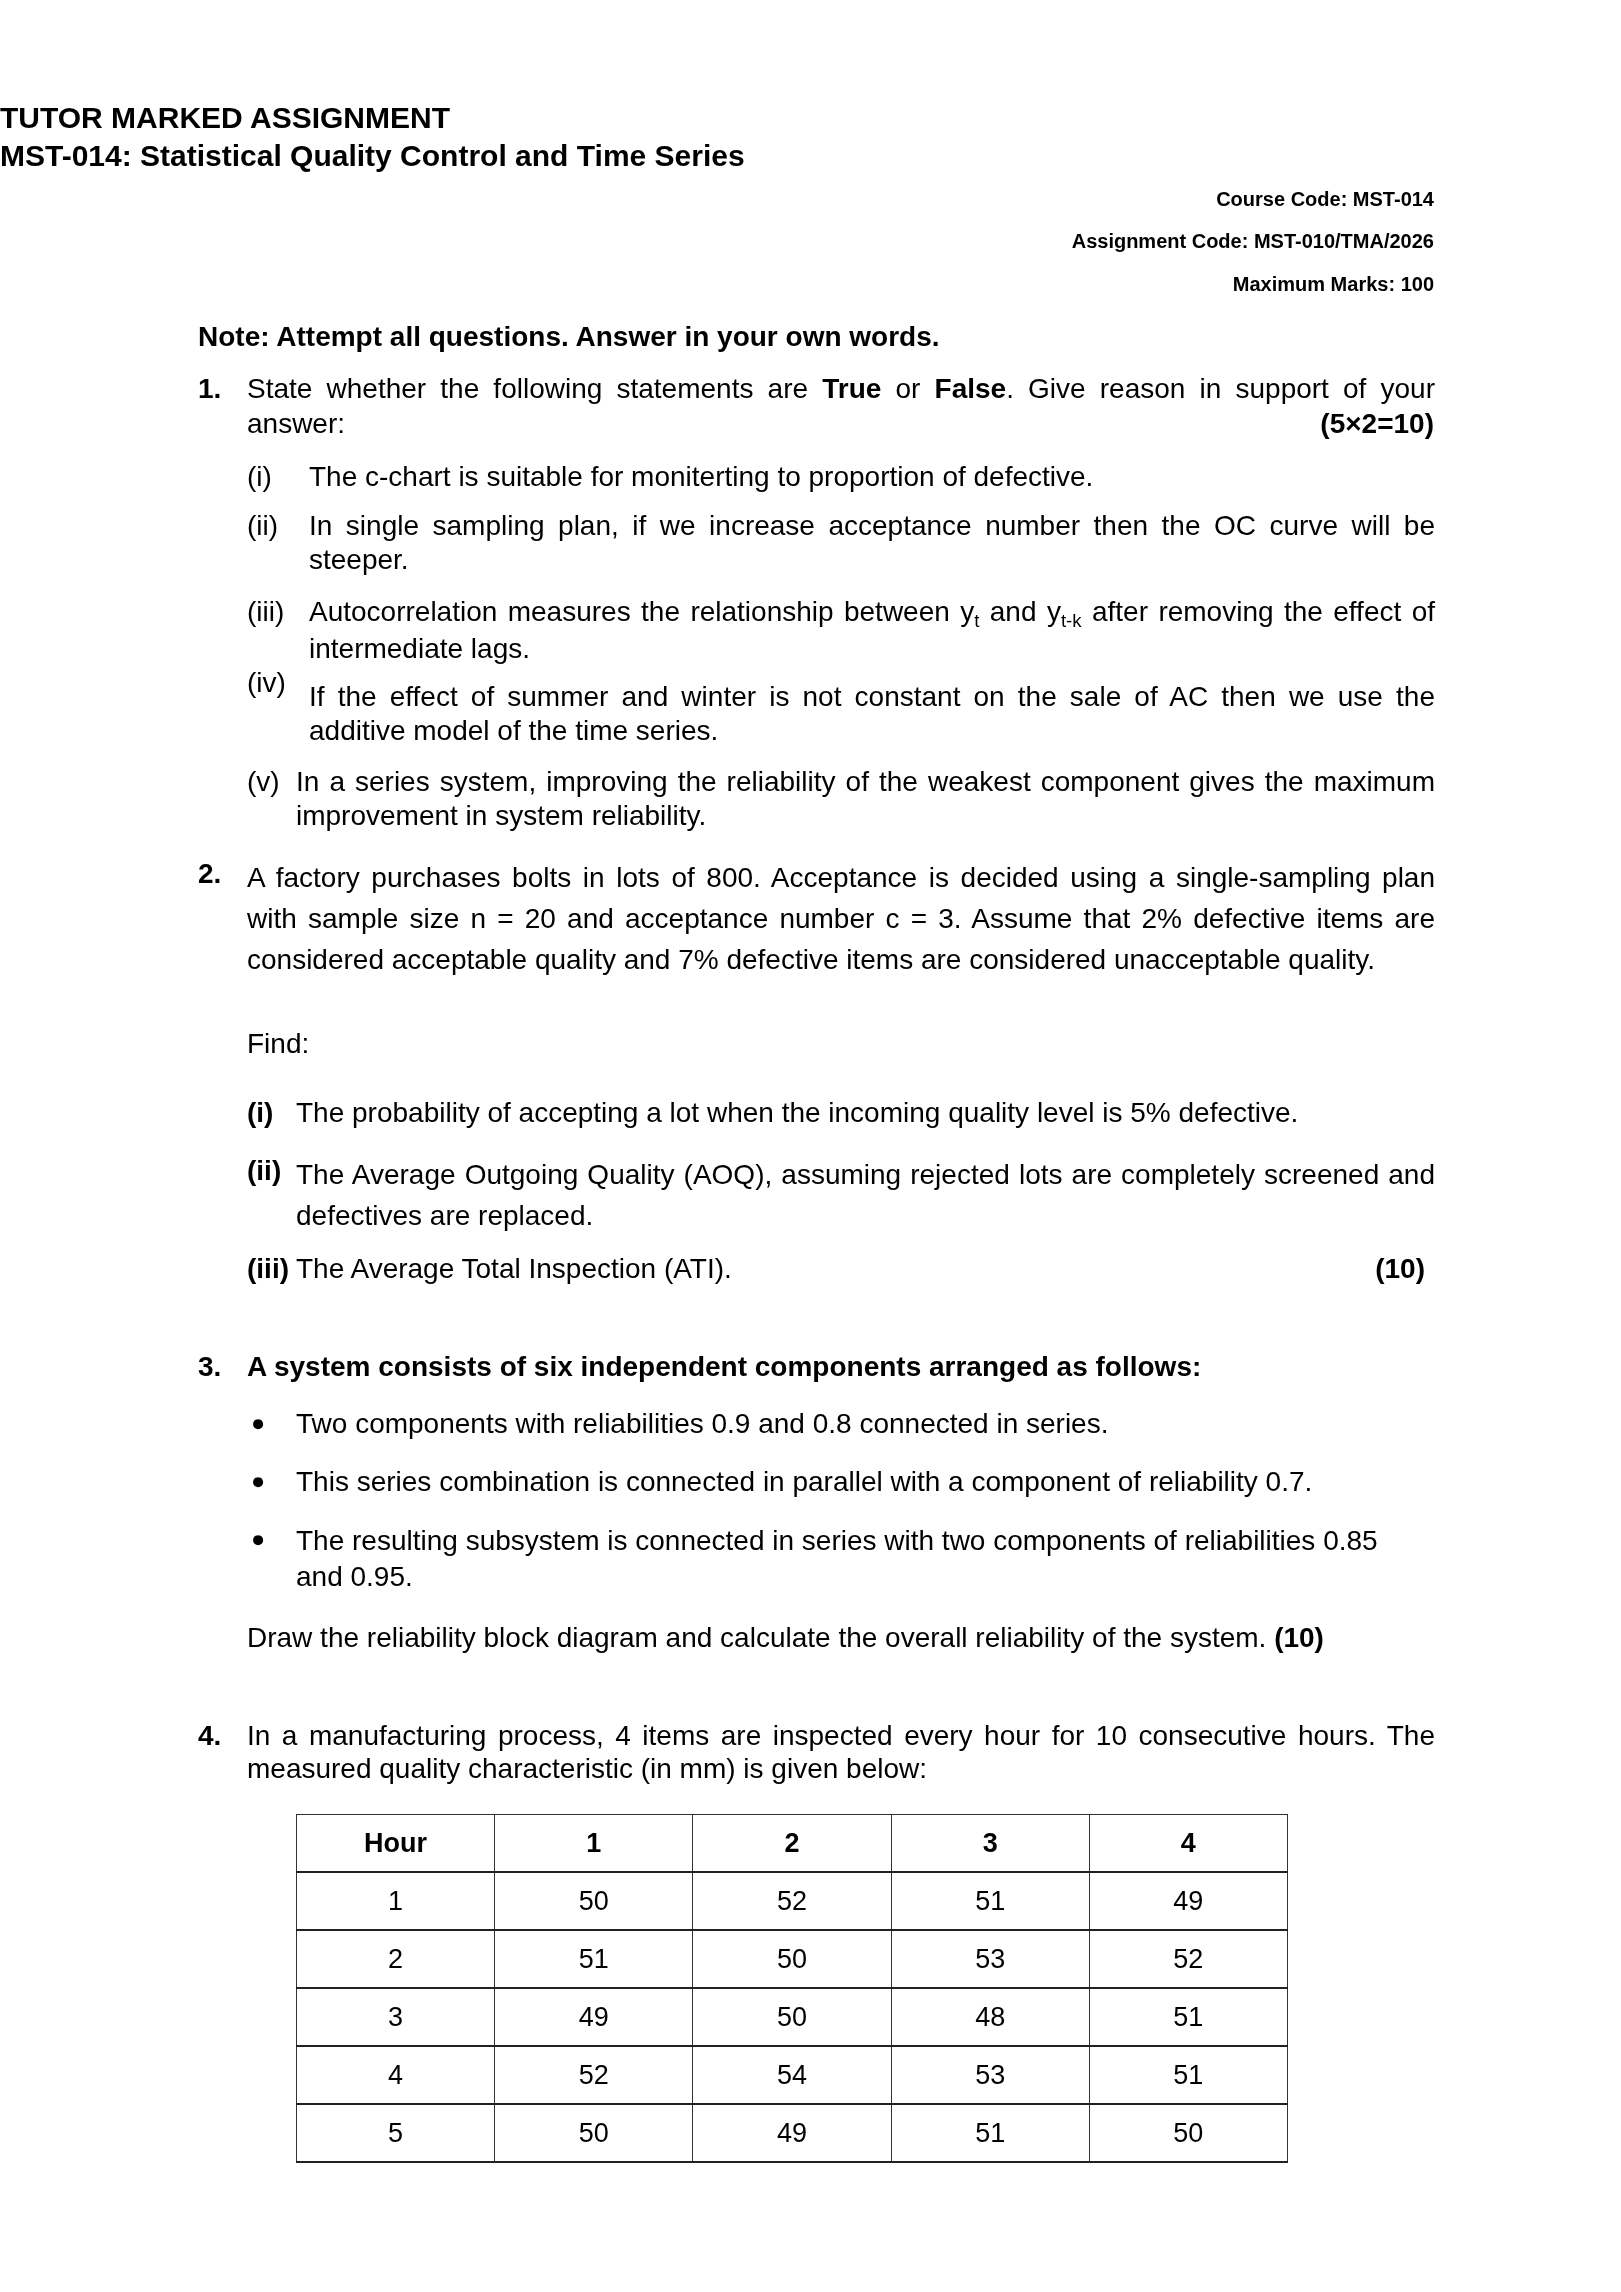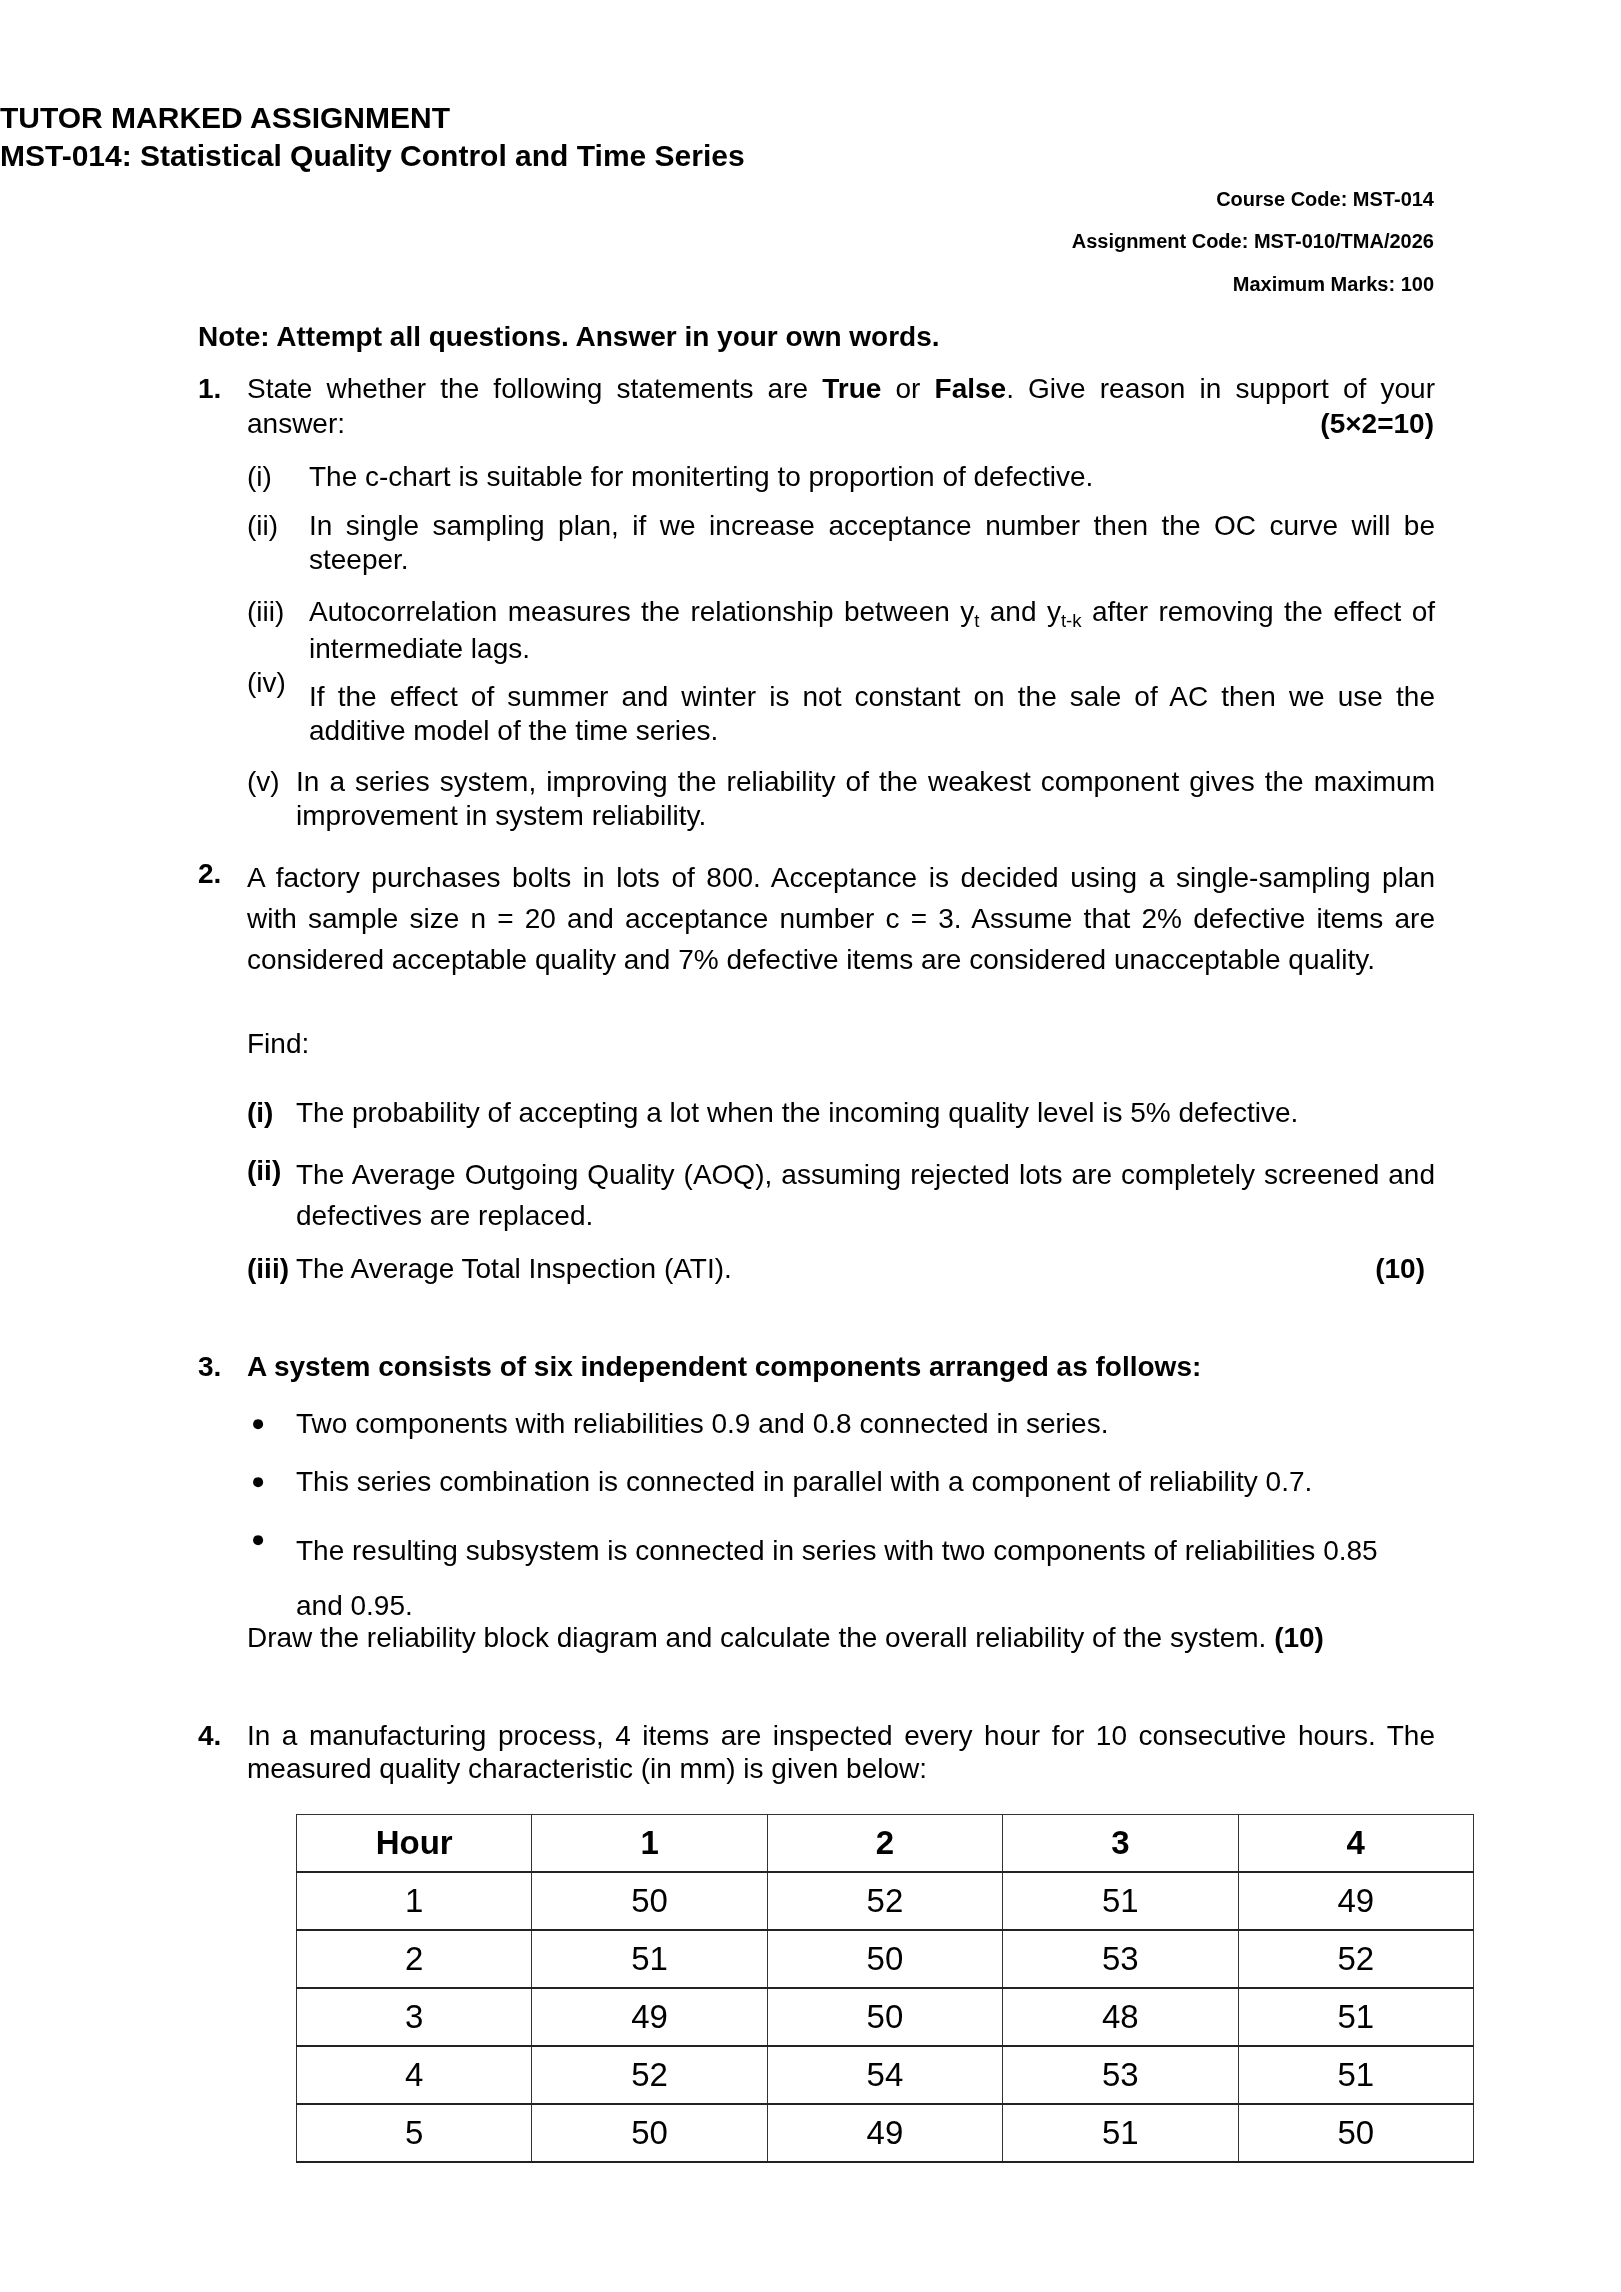--- a/index.html
+++ b/index.html
@@ -16,22 +16,22 @@
   .qnum { position: absolute; left: 198px; font-weight: bold; }
   .qtext { position: absolute; left: 247px; width: 1188px; text-align: justify; }
   .just { text-align-last: justify; }
   .roman { position: absolute; left: 247px; }
   .stext { position: absolute; left: 309px; width: 1126px; text-align: justify; }
   .bullet { position: absolute; left: 251px; font-size: 23.5px; }
   .btext { position: absolute; left: 296px; width: 1139px; }
   .marks { position: absolute; right: 187px; font-weight: bold; }
   .sub { font-size: 18.6px; vertical-align: -5.9px; }
   table.data {
-    position: absolute; left: 296px; top: 1814px; width: 1178px;
-    border-collapse: collapse; font-size: 33px;
+    position: absolute; left: 296px; top: 1814px; width: 992px;
+    border-collapse: collapse; font-size: 27px;
   }
   table.data td, table.data th {
     border: 1.5px solid #333; text-align: center; height: 56px; padding: 0;
     width: 20%;
   }
   table.data th { font-weight: bold; }
   table.data tr { border-bottom: 2.5px solid #222; }
 </style>
 </head>
 <body>
@@ -86,21 +86,21 @@
   <div class="qnum" style="top:1350px;">3.</div>
   <div class="qtext" style="top:1350px;font-weight:bold;">A system consists of six independent components arranged as follows:</div>
 
   <div class="bullet" style="top:1409px;">●</div>
   <div class="btext" style="top:1407px;">Two components with reliabilities 0.9 and 0.8 connected in series.</div>
 
   <div class="bullet" style="top:1467px;">●</div>
   <div class="btext" style="top:1465px;">This series combination is connected in parallel with a component of reliability 0.7.</div>
 
   <div class="bullet" style="top:1525px;">●</div>
-  <div class="btext" style="top:1523px; line-height:55px; width:1108px;">The resulting subsystem is connected in series with two components of reliabilities 0.85 and 0.95.</div>
+  <div class="btext" style="top:1523px; line-height:36px; width:1108px;">The resulting subsystem is connected in series with two components of reliabilities 0.85 and 0.95.</div>
 
   <div class="abs" style="left:247px; top:1621px;"><span>Draw the reliability block diagram and calculate the overall reliability of the system. </span><b>(10)</b></div>
 </div>
 
 <div>
   <div class="qnum" style="top:1719px;">4.</div>
   <div class="qtext" style="top:1719px; line-height:33px;">In a manufacturing process, 4 items are inspected every hour for 10 consecutive hours. The measured quality characteristic (in mm) is given below:</div>
 
   <table class="data">
     <tbody>

